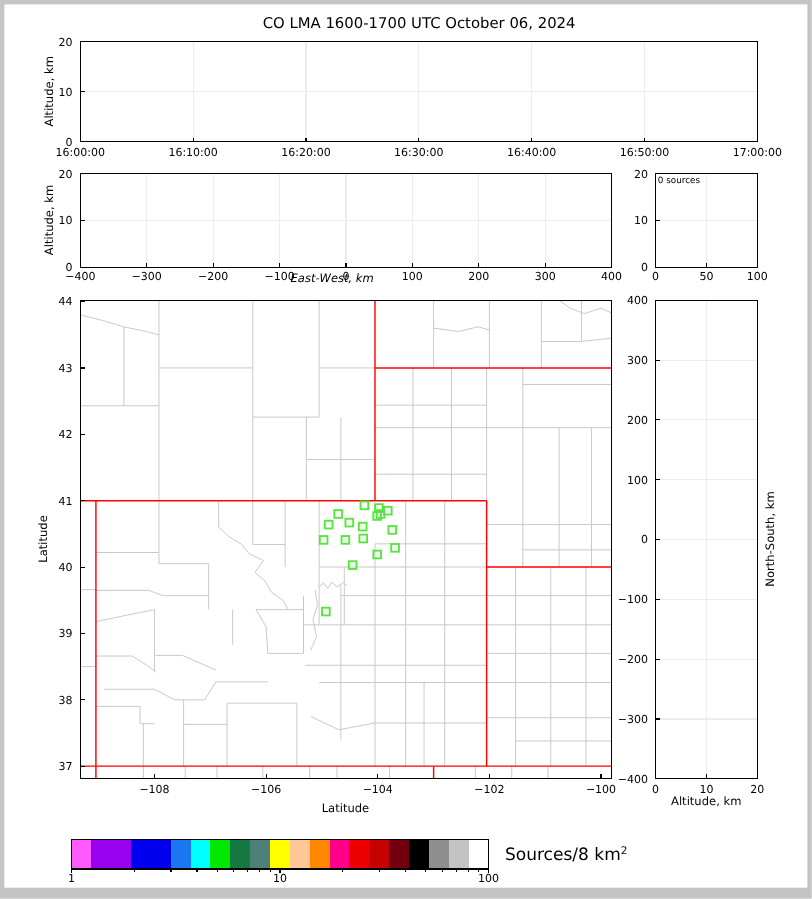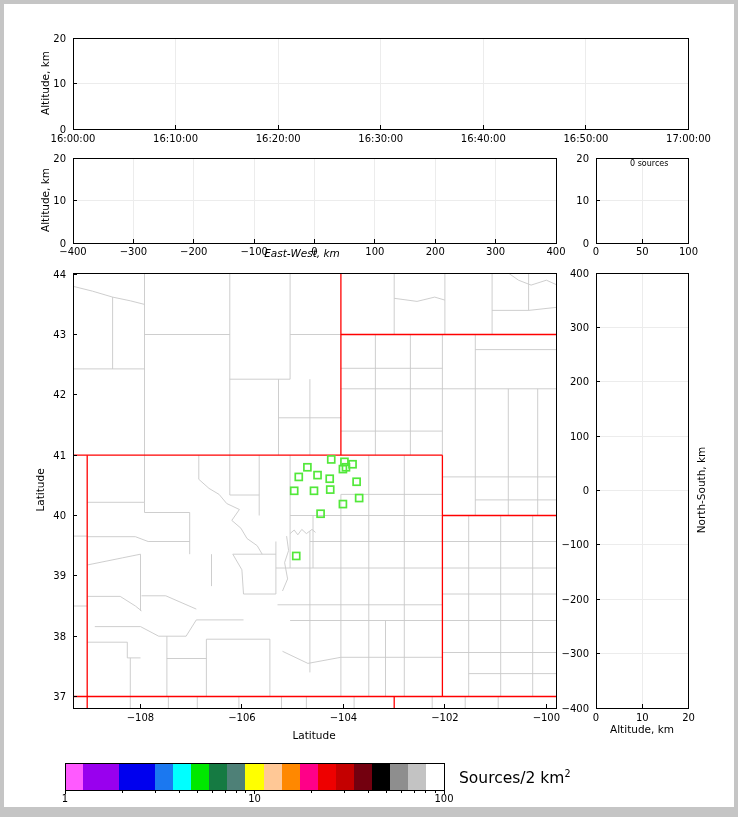--- a/index.html
+++ b/index.html
@@ -4,21 +4,21 @@
 <style>
   html,body{margin:0;padding:0;background:#ffffff;}
   #fig{position:relative;width:738px;height:817px;background:#c5c5c5;overflow:hidden;
        font-family:"DejaVu Sans",sans-serif;}
   #plot{position:absolute;left:0;top:0;}
   svg text{font-family:"DejaVu Sans",sans-serif;fill:#000;}
   .lbl{position:absolute;color:#000;white-space:nowrap;font-family:"DejaVu Sans",sans-serif;}
   .title{font-size:13.5px;left:381px;top:13px;transform:translateX(-50%);}
   .vlabel{transform:translate(-50%,-50%) rotate(-90deg);transform-origin:center;font-size:10.5px;}
   .hlabel{font-size:10.5px;transform:translateX(-50%);}
-  .annot{font-size:8px;padding-left:32px;}
+  .annot{font-size:8px;}
   .cbarlabel{font-size:15.5px;left:459px;top:768px;}
   .cbarlabel sup{font-size:62%;}
 </style>
 </head>
 <body>
 
 <div id="fig">
   <svg id="plot" width="738" height="817">
       <rect x="0" y="0" width="738" height="817" fill="#c5c5c5"></rect>
       <rect x="4" y="4" width="730" height="803" fill="#ffffff"></rect>
@@ -334,24 +334,25 @@
         <line x1="435.32895553875204" y1="790" x2="435.32895553875204" y2="793" stroke="#000000" shape-rendering="crispEdges"></line>
         <line x1="65" y1="790" x2="65" y2="794" stroke="#000000" shape-rendering="crispEdges"></line>
         <text x="65" y="802" text-anchor="middle" font-size="10">1</text>
         <line x1="254.5" y1="790" x2="254.5" y2="794" stroke="#000000" shape-rendering="crispEdges"></line>
         <text x="254.5" y="802" text-anchor="middle" font-size="10">10</text>
         <line x1="444" y1="790" x2="444" y2="794" stroke="#000000" shape-rendering="crispEdges"></line>
         <text x="444" y="802" text-anchor="middle" font-size="10">100</text>
       </g>
     </svg>
 
+  <div class="lbl title">CO LMA 1600-1700 UTC October 06, 2024</div>
 
   <div class="lbl vlabel" style="left:45px;top:83px;">Altitude, km</div>
   <div class="lbl vlabel" style="left:45px;top:200px;">Altitude, km</div>
   <div class="lbl hlabel" style="left:302px;top:247px;font-style:italic;">East-West, km</div>
   <div class="lbl annot" style="left:598px;top:159px;">0 sources</div>
   <div class="lbl vlabel" style="left:40px;top:490px;">Latitude</div>
   <div class="lbl hlabel" style="left:314px;top:729px;">Latitude</div>
   <div class="lbl vlabel" style="left:701px;top:490px;">North-South, km</div>
   <div class="lbl hlabel" style="left:642px;top:723px;">Altitude, km</div>
 
-  <div class="lbl cbarlabel"><span>Sources/2 km</span><sup>2</sup></div>
+  <div class="lbl cbarlabel"><span>Sources/8 km</span><sup>2</sup></div>
 </div>
 
 </body></html>

